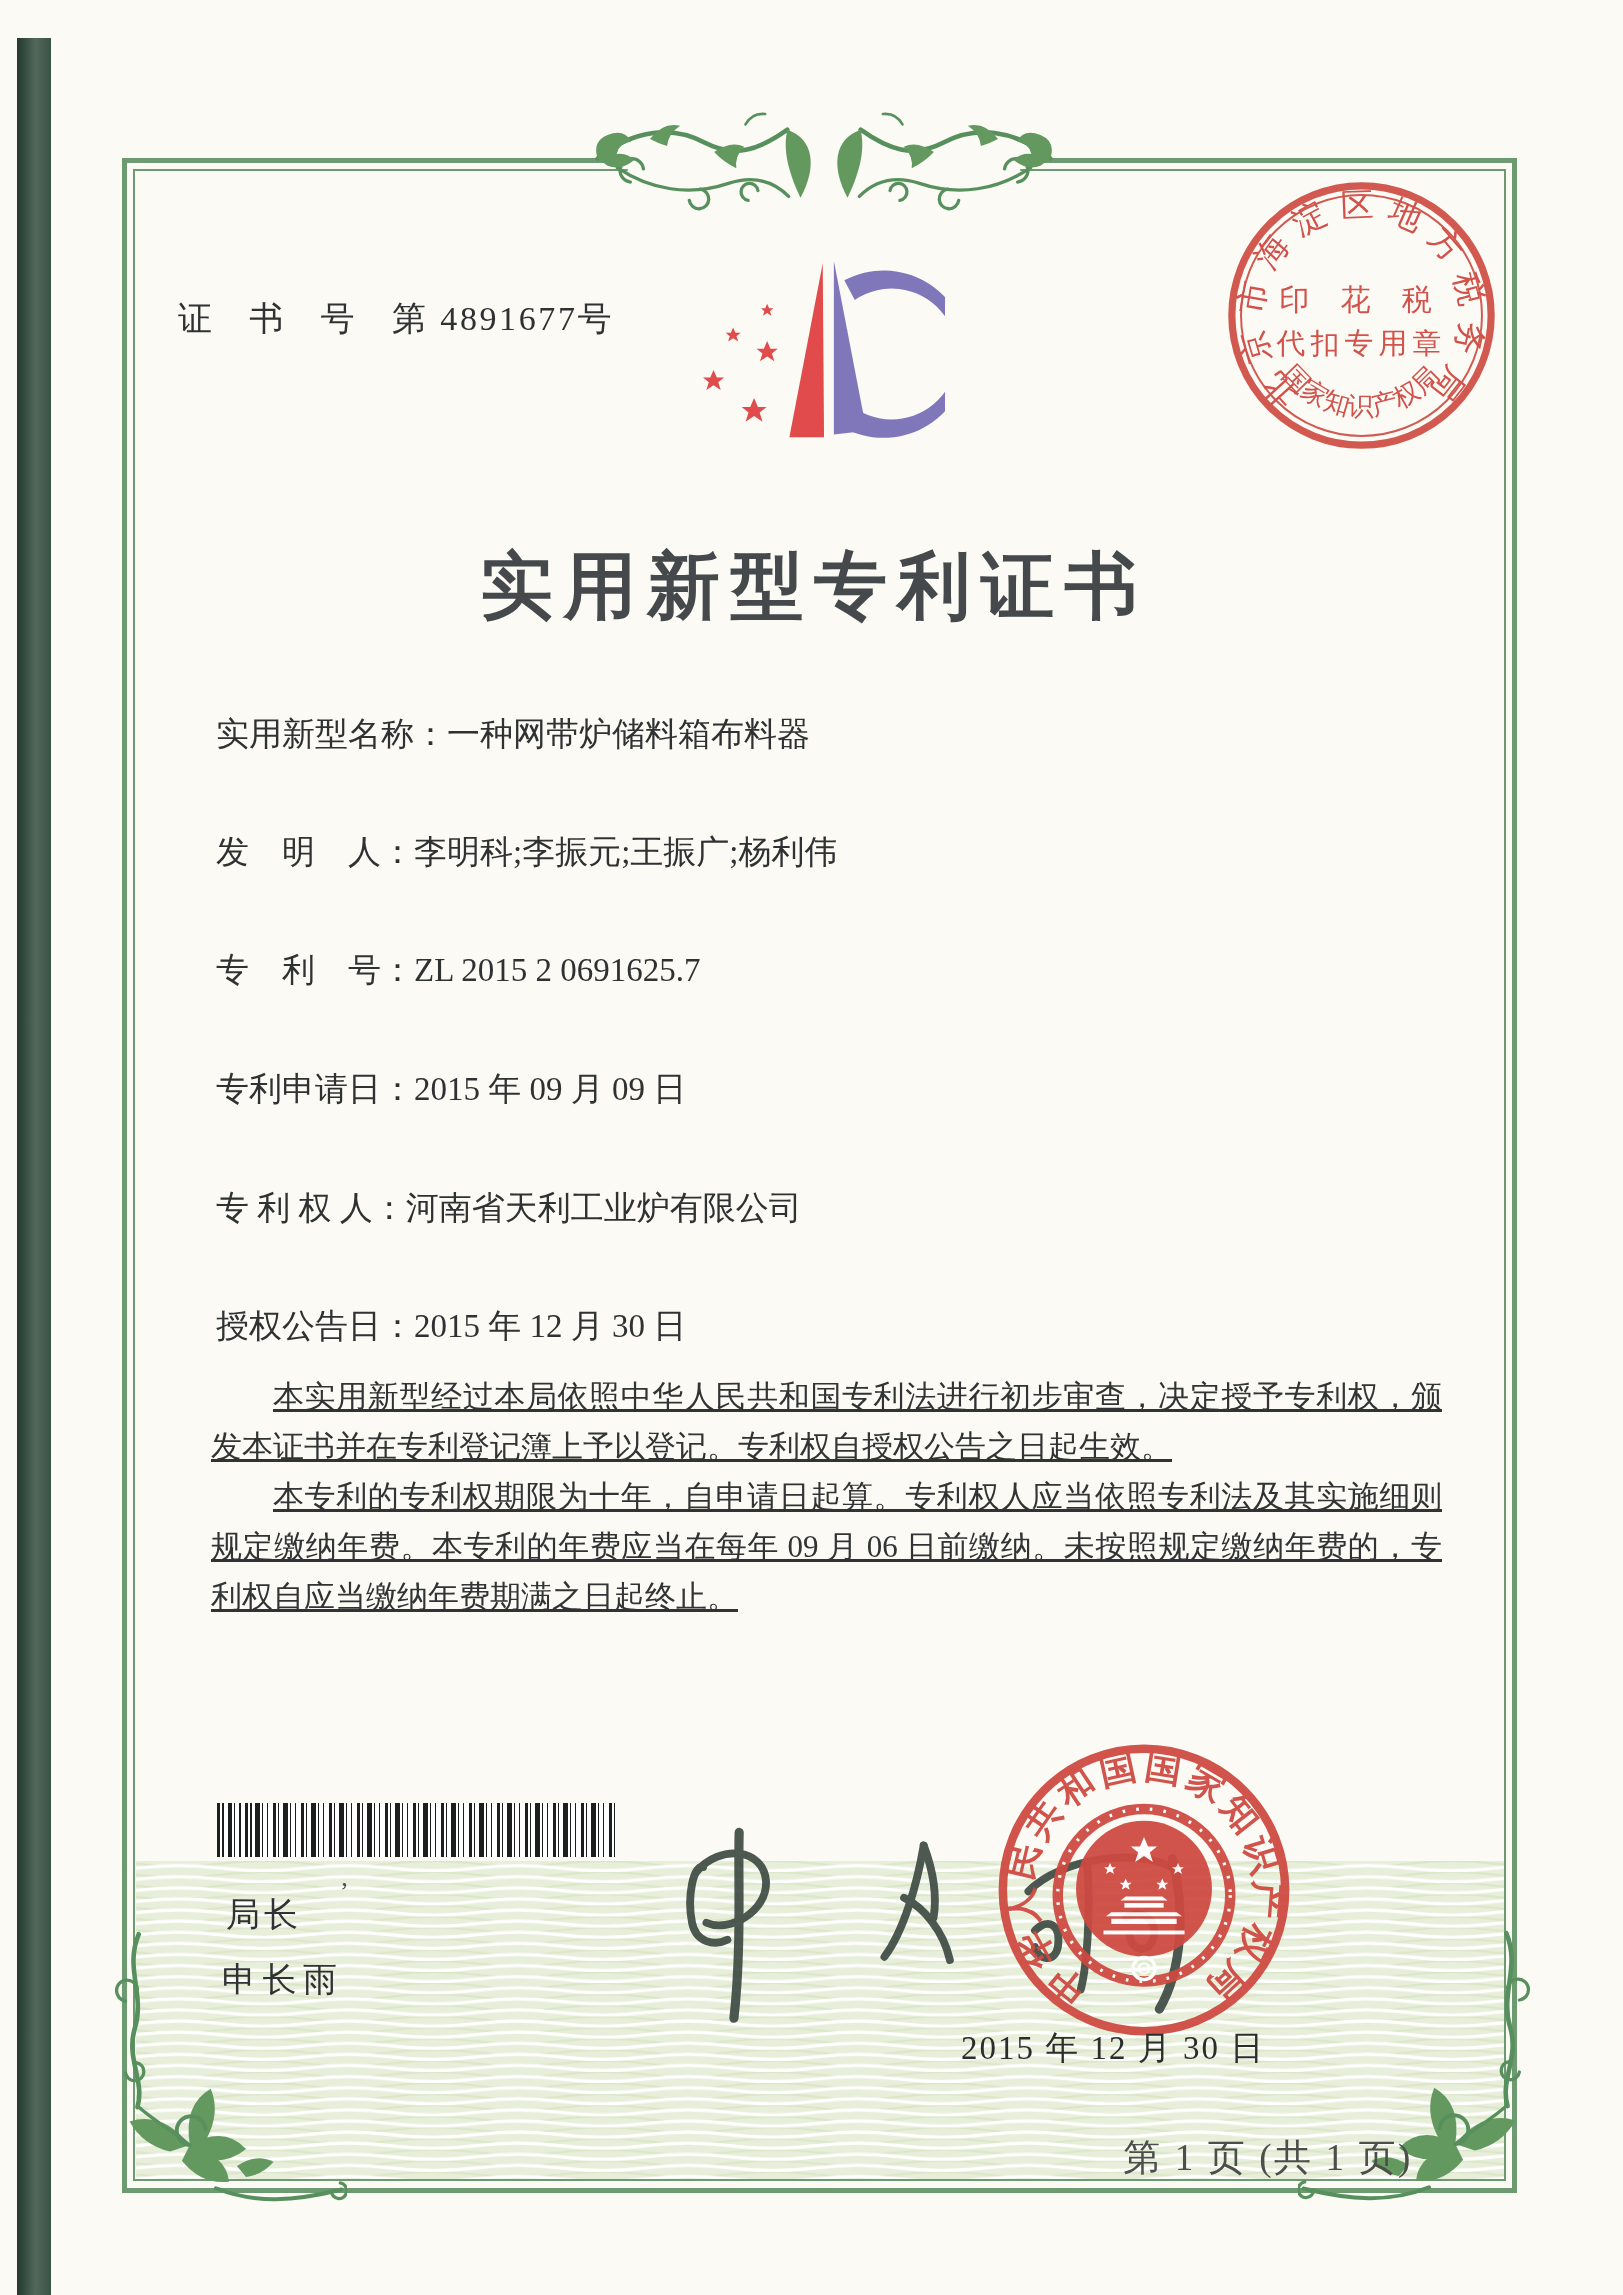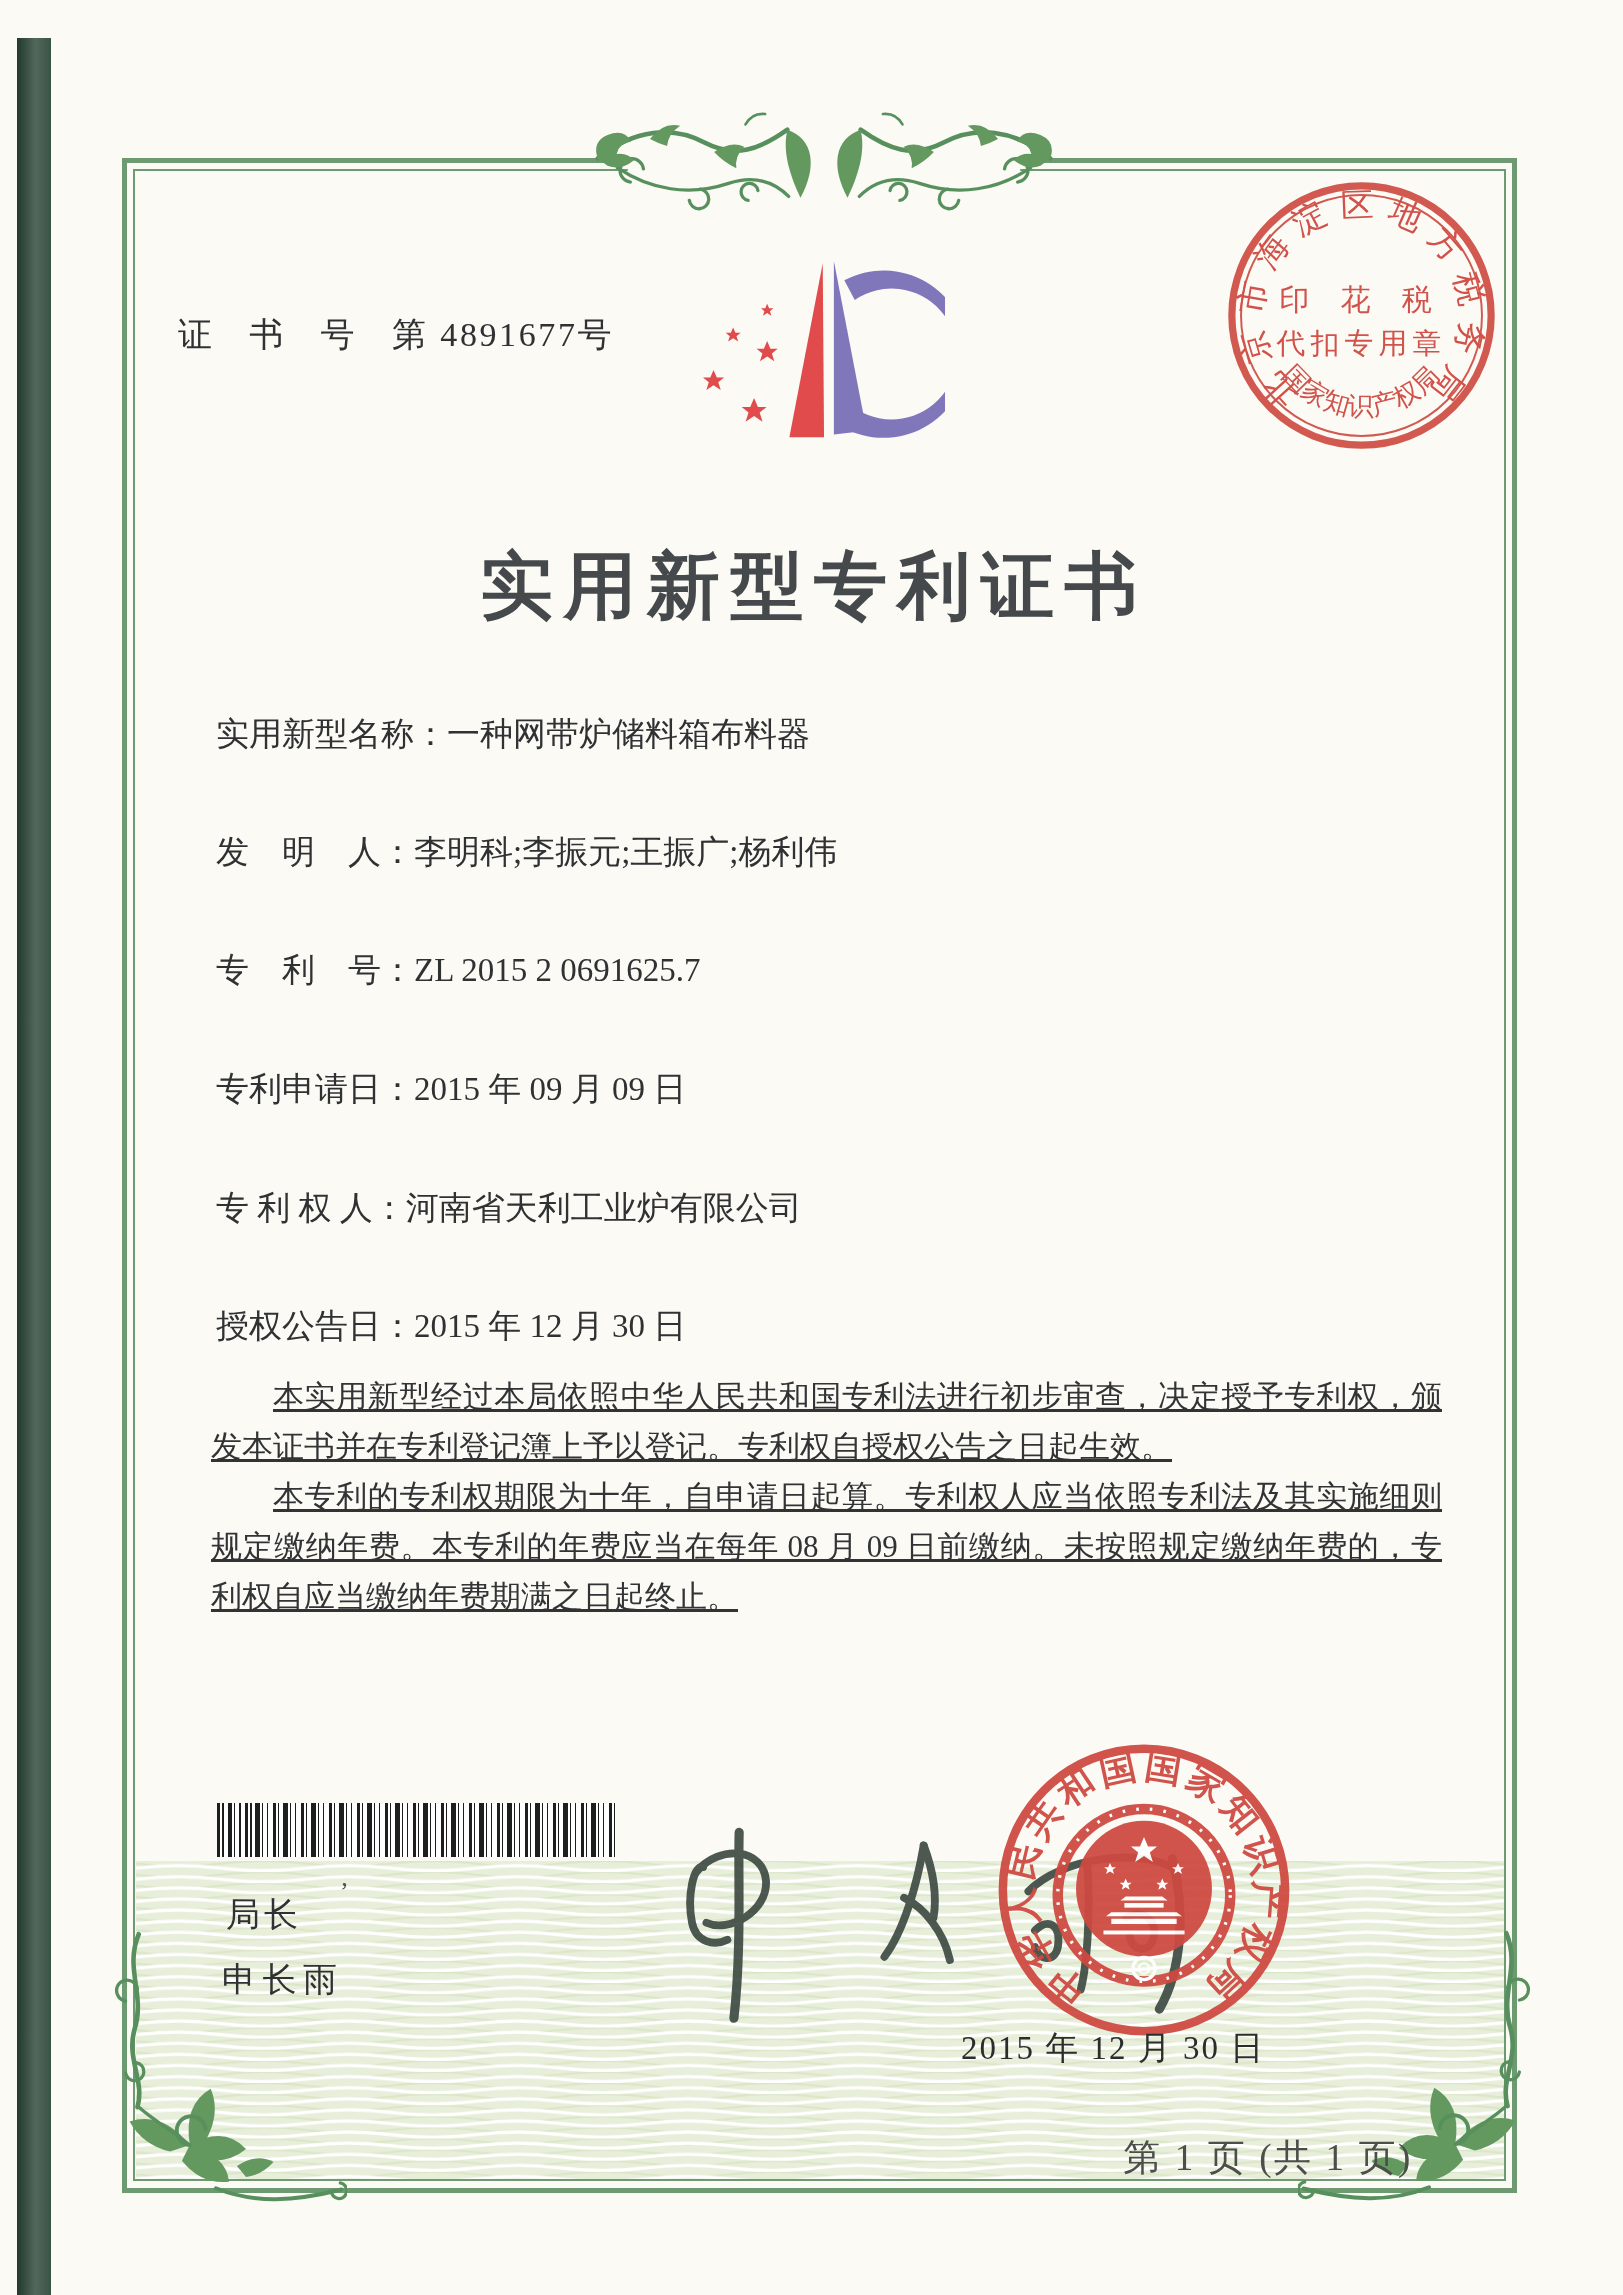--- a/index.html
+++ b/index.html
@@ -18,21 +18,21 @@
     border:2px solid #6e9a72;}
   
   .guilloche{position:absolute;left:135px;top:1861px;}
   
   .orn-top{position:absolute;left:582px;top:93px;}
   .flor-bl{position:absolute;left:98px;top:1929px;}
   .flor-br{position:absolute;left:1298px;top:1928px;transform:scaleX(-1);}
   .orn{stroke:#57905c;fill:none;stroke-linecap:round;}
   .orn-f{fill:#63995f;stroke:none;}
   
-  .cert-no{position:absolute;left:178px;top:312px;font-size:34px;white-space:nowrap;}
+  .cert-no{position:absolute;left:178px;top:296px;font-size:34px;white-space:nowrap;}
   .cert-no .cjk{letter-spacing:14.4px;}
   .cert-no .num{letter-spacing:2.6px;}
   
   .logo{position:absolute;left:690px;top:254px;}
   
   .tax-seal{position:absolute;left:1224px;top:178px;opacity:.95;}
   
   .title{position:absolute;left:124px;top:538px;width:1380px;text-align:center;
     font-size:73px;font-weight:bold;letter-spacing:10.5px;color:#45494c;white-space:nowrap;}
   
@@ -164,21 +164,21 @@
 
   <div class="field f1"><span>实用新型名称：</span><span>一种网带炉储料箱布料器</span></div>
   <div class="field f2"><span>发　明　人：</span><span>李明科;李振元;王振广;杨利伟</span></div>
   <div class="field f3"><span>专　利　号：</span><span>ZL 2015 2 0691625.7</span></div>
   <div class="field f4"><span>专利申请日：</span><span>2015 年 09 月 09 日</span></div>
   <div class="field f5"><span>专 利 权 人：</span><span>河南省天利工业炉有限公司</span></div>
   <div class="field f6"><span>授权公告日：</span><span>2015 年 12 月 30 日</span></div>
 
   <div class="body-text">
     <p>本实用新型经过本局依照中华人民共和国专利法进行初步审查，决定授予专利权，颁发本证书并在专利登记簿上予以登记。专利权自授权公告之日起生效。</p>
-    <p>本专利的专利权期限为十年，自申请日起算。专利权人应当依照专利法及其实施细则规定缴纳年费。本专利的年费应当在每年 08 月 09 日前缴纳。未按照规定缴纳年费的，专利权自应当缴纳年费期满之日起终止。</p>
+    <p>本专利的专利权期限为十年，自申请日起算。专利权人应当依照专利法及其实施细则规定缴纳年费。本专利的年费应当在每年 09 月 06 日前缴纳。未按照规定缴纳年费的，专利权自应当缴纳年费期满之日起终止。</p>
   </div>
 
   <div class="barcode"></div>
 
   <div class="director-label">局长</div>
   <div class="director-mark">’</div>
   <div class="director-name">申长雨</div>
 
   <svg class="signature" width="589" height="216" viewBox="0 0 900 330">
     <g fill="none" stroke="#3e4b43" stroke-width="12" stroke-linecap="round" opacity="0.92">

